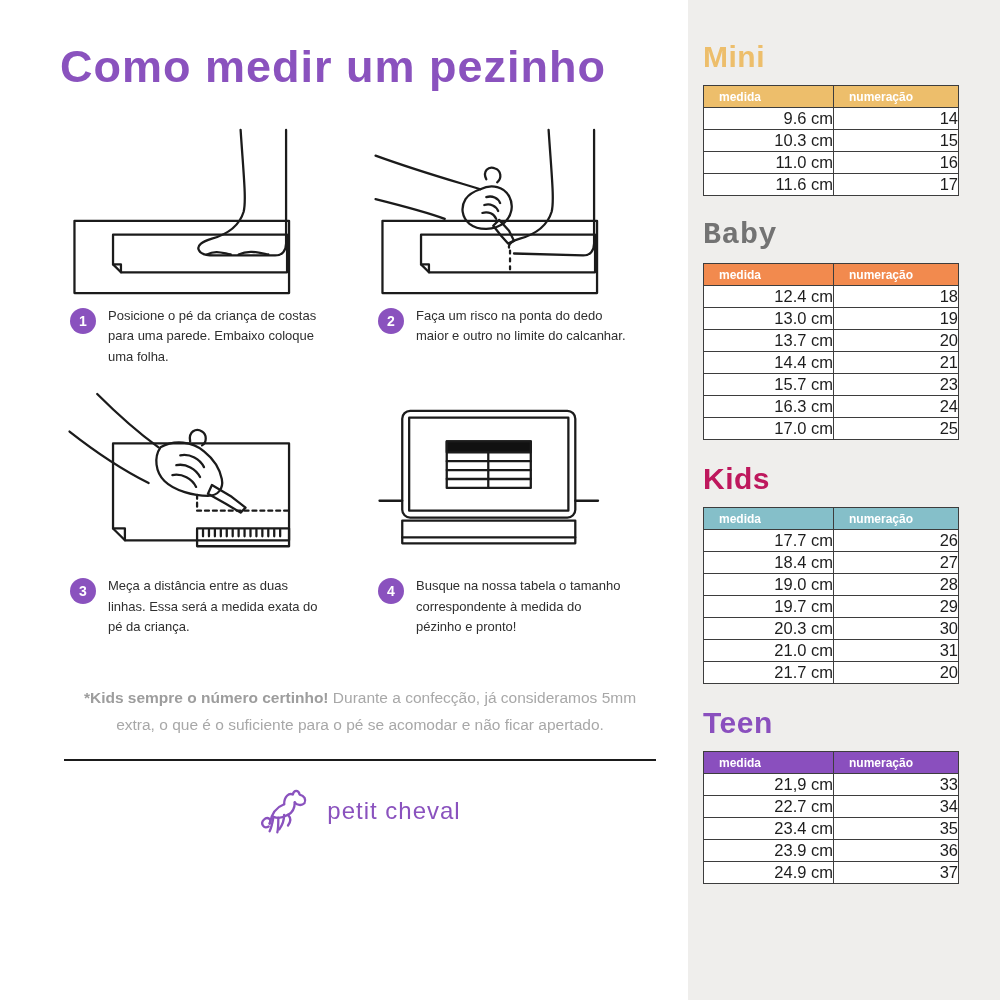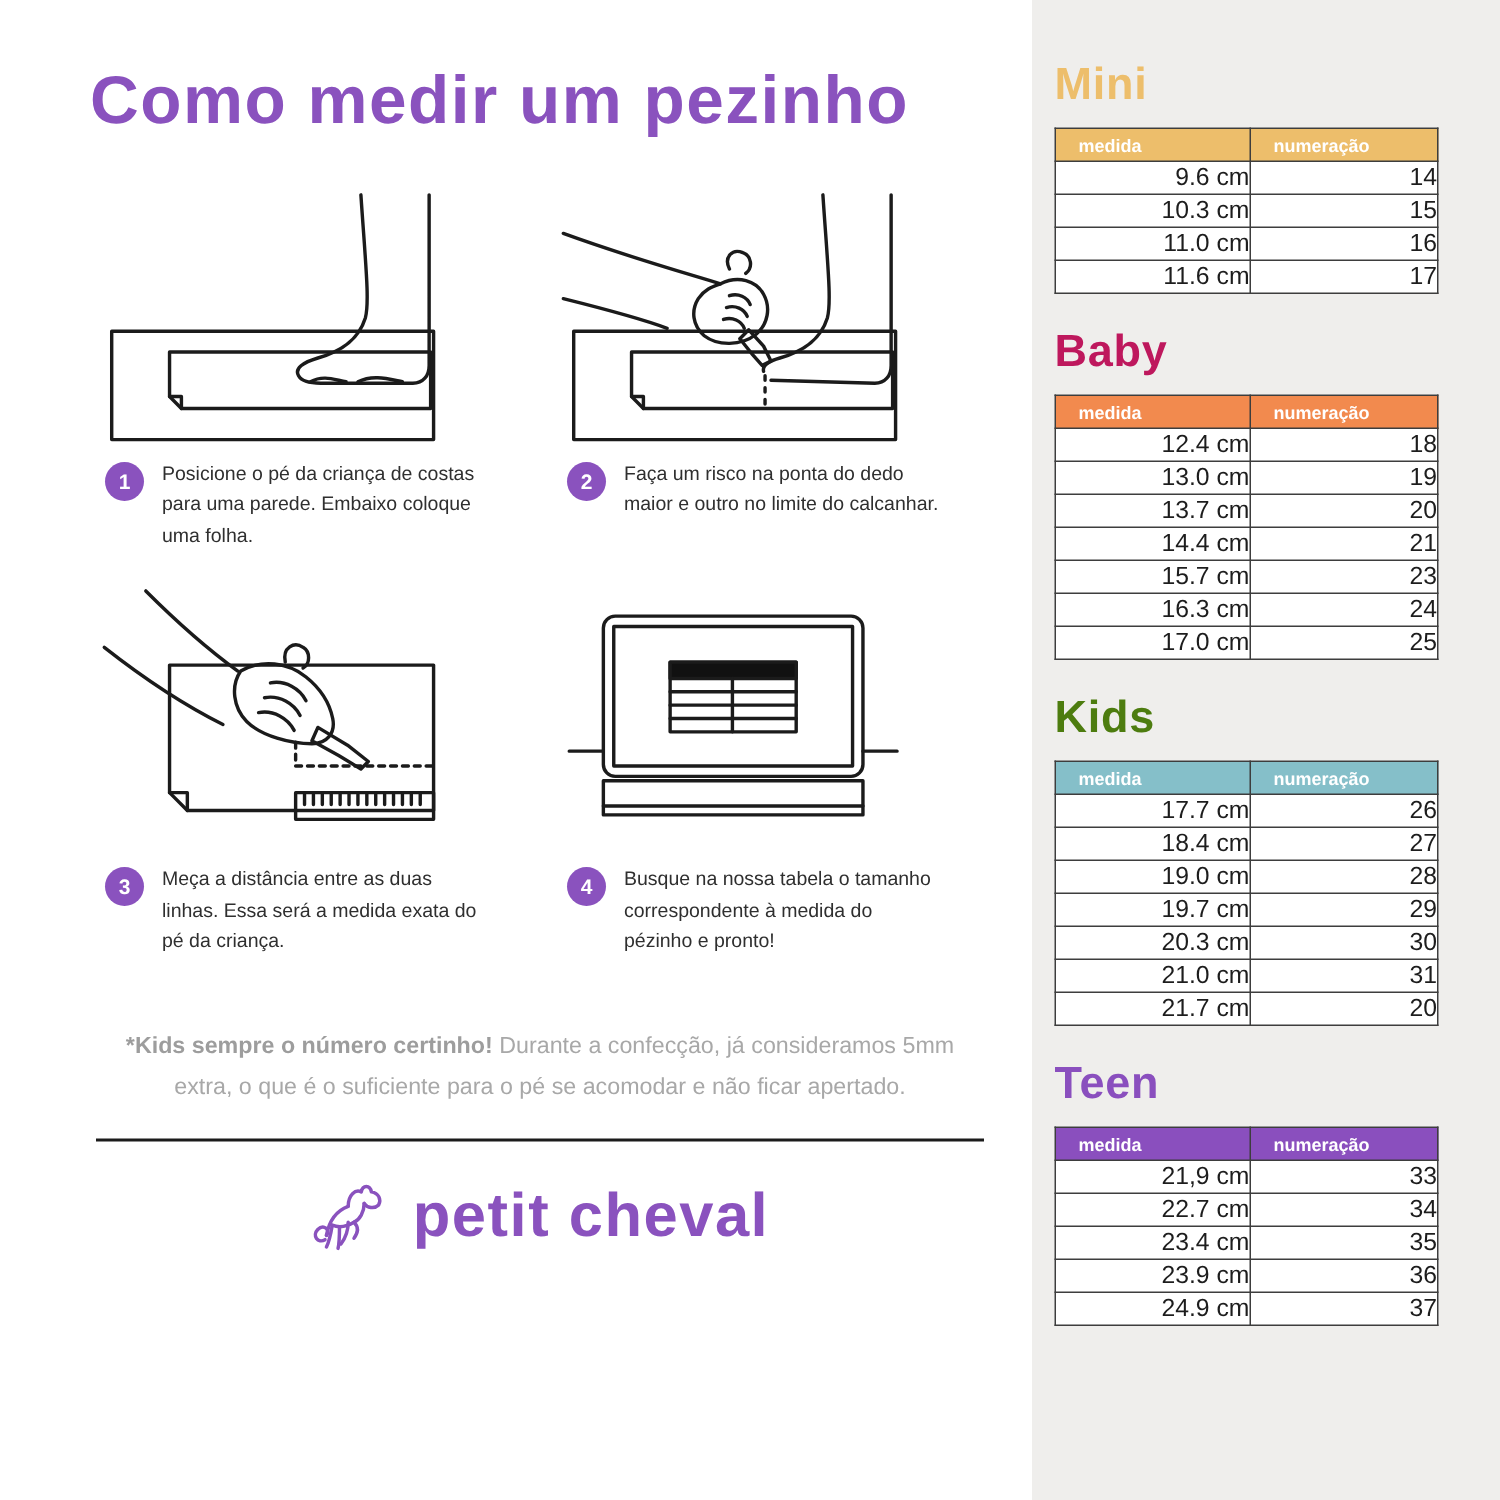--- a/index.html
+++ b/index.html
@@ -14,21 +14,21 @@
   .illo { width:290px; height:178px; }
   .illo svg { width:100%; height:100%; stroke:#1b1b1b; stroke-width:2.3; fill:none; stroke-linecap:round; stroke-linejoin:round; }
   .caption { display:flex; gap:12px; margin-top:8px; padding-left:10px; }
   .num-circle { flex:0 0 auto; width:26px; height:26px; border-radius:50%; background:#8A52BE; color:#fff; font-weight:bold; font-size:14px; display:flex; align-items:center; justify-content:center; margin-top:2px; }
   .step-text { width:212px; font-size:13px; line-height:1.6; color:#2f2f2f; }
   .note { margin-top:46px; text-align:center; font-size:15.5px; line-height:1.75; color:#a8a8a8; padding:0 6px; }
   .note b { color:#9d9d9d; }
   .rule { border:none; border-top:2px solid #1b1b1b; margin:20px 4px 0 4px; }
   .logo-row { display:flex; align-items:center; justify-content:center; gap:10px; margin-top:24px; }
   .logo-row svg { width:58px; height:52px; stroke:#8A52BE; stroke-width:2.4; fill:none; stroke-linecap:round; stroke-linejoin:round; }
-  .logo-text { font-size:41px; font-weight:bold; color:#8A52BE; letter-spacing:1px; }
+  .logo-text { font-size:24px; font-weight:normal; color:#8A52BE; letter-spacing:1px; }
 
   
   .right { width:312px; background:#EFEEEC; padding:40px 42px 0 15px; }
   .size-section { margin-bottom:22px; }
   .size-title { font-size:30px; font-weight:800; letter-spacing:.5px; margin-bottom:11px; }
   table.size-table { width:255px; border-collapse:collapse; background:#fff; table-layout:fixed; }
   table.size-table col.c1 { width:130px; }
   table.size-table col.c2 { width:125px; }
   table.size-table th { color:#fff; font-weight:bold; font-size:12px; text-align:left; padding:3px 0 3px 15px; border:1.6px solid #3d3d3d; height:22px; }
   table.size-table td { font-size:16.5px; color:#1d1d1d; text-align:right; padding:1px 0 1px 15px; border:1.6px solid #3d3d3d; height:21px; }
@@ -176,21 +176,21 @@
             </tr>
             <tr>
               <td>11.6 cm</td>
               <td>17</td>
             </tr>
           </tbody>
         </table>
     </div>
 
     <div class="size-section">
-      <div class="size-title" style="color: #be185d;">Baby</div>
+      <div class="size-title" style="color: #737373; font-family: Liberation Mono, monospace;">Baby</div>
       <table class="size-table">
           <colgroup>
             <col class="c1">
             <col class="c2">
           </colgroup>
           <thead>
             <tr>
               <th style="background: rgb(242, 138, 78);">medida</th>
               <th style="background: rgb(242, 138, 78);">numeração</th>
             </tr>
@@ -222,21 +222,21 @@
             </tr>
             <tr>
               <td>17.0 cm</td>
               <td>25</td>
             </tr>
           </tbody>
         </table>
     </div>
 
     <div class="size-section">
-      <div class="size-title" style="color: #4d7c0f;">Kids</div>
+      <div class="size-title" style="color: #be185d;">Kids</div>
       <table class="size-table">
           <colgroup>
             <col class="c1">
             <col class="c2">
           </colgroup>
           <thead>
             <tr>
               <th style="background: rgb(133, 191, 201);">medida</th>
               <th style="background: rgb(133, 191, 201);">numeração</th>
             </tr>

